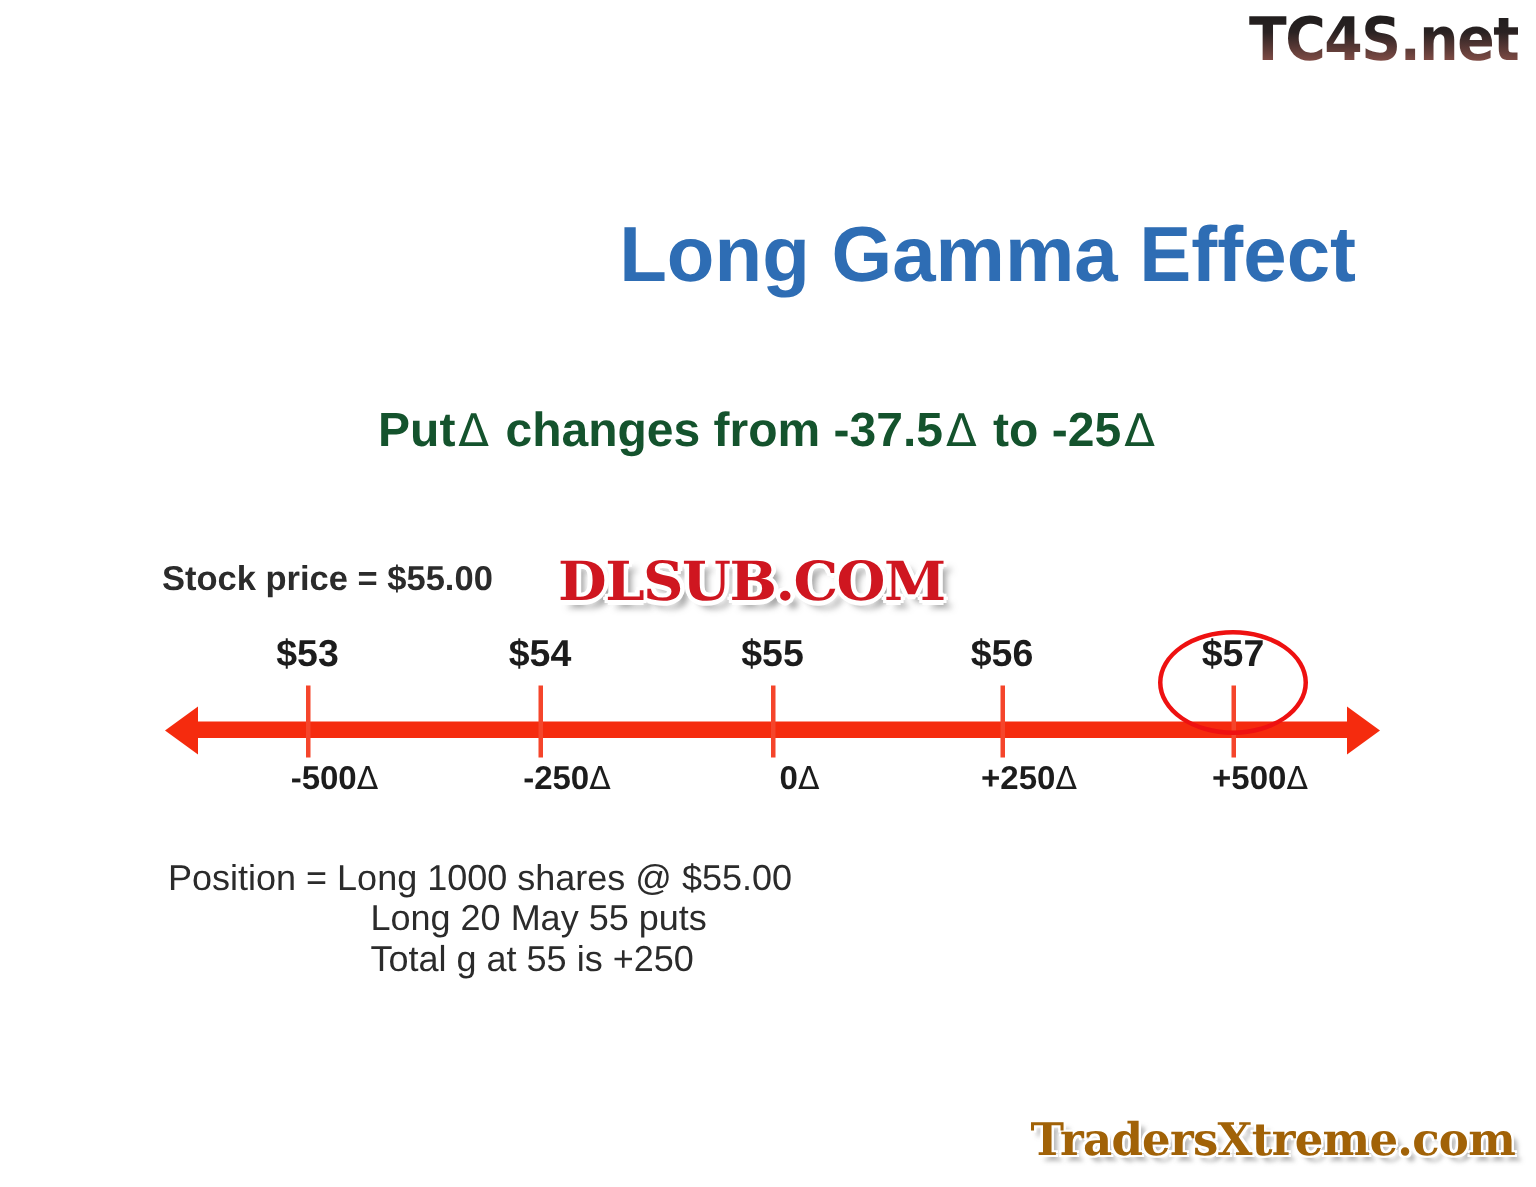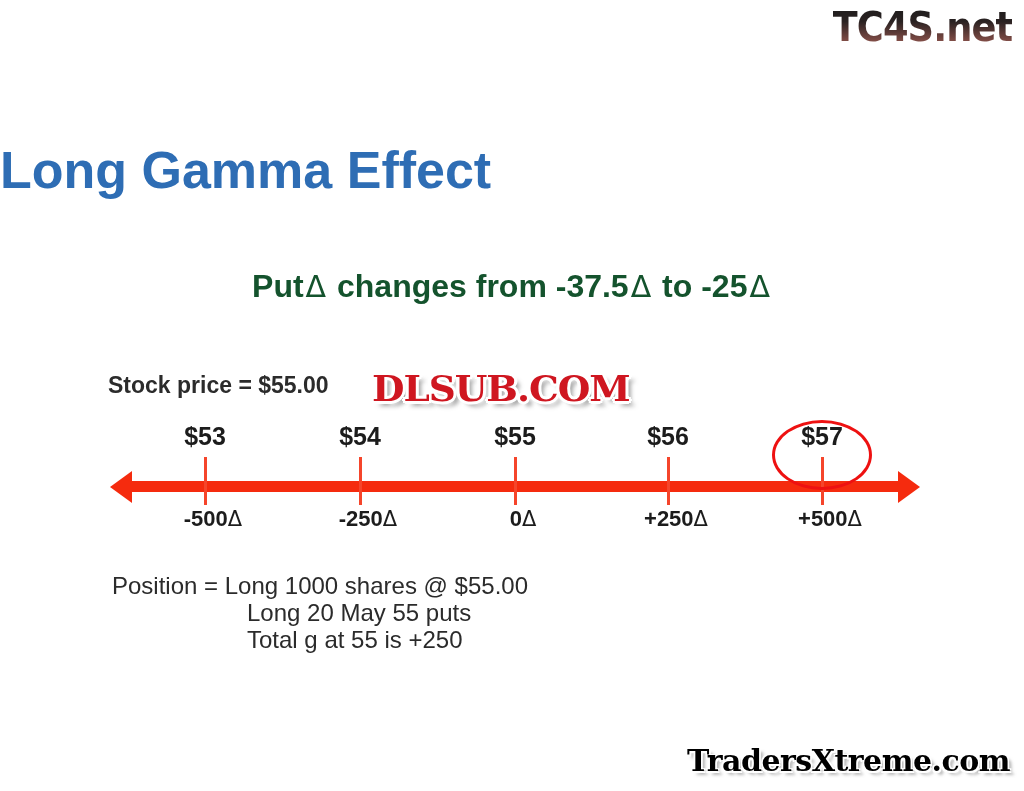--- a/index.html
+++ b/index.html
@@ -38,21 +38,21 @@
     color: transparent;
     white-space: nowrap;
   }
 
   
   #slide-title {
     position: absolute;
     left: 0;
     top: 140px;
     width: 904px;
-    text-align: left;
+    text-align: right;
     font-family: "Liberation Sans", sans-serif;
     font-weight: bold;
     font-size: 52px;
     line-height: 60px;
     color: #2e6db4;
     letter-spacing: 0px;
   }
 
   
   #slide-subtitle {
@@ -165,21 +165,21 @@
     text-align: center;
     font-family: "Liberation Sans", sans-serif;
     font-weight: bold;
     font-size: 25px;
     line-height: 30px;
     color: #1c1c1c;
   }
   .delta-label {
     position: absolute;
     top: 90px;
-    left: 8px;
+    left: 18px;
     width: 160px;
     text-align: center;
     font-family: "Liberation Sans", sans-serif;
     font-weight: bold;
     font-size: 22px;
     line-height: 28px;
     color: #1c1c1c;
     white-space: nowrap;
   }
   .delta-label .delta-out {
@@ -223,21 +223,21 @@
   
   #tx-logo {
     position: absolute;
     right: 14px;
     bottom: 12px;
     font-family: "DejaVu Serif", serif;
     font-weight: bold;
     font-size: 30px;
     line-height: 36px;
     letter-spacing: -0.5px;
-    color: #000000;
+    color: #a16207;
     white-space: nowrap;
     text-shadow:
       -1.5px -1.5px 0 #ffffff,  1.5px -1.5px 0 #ffffff,
       -1.5px  1.5px 0 #ffffff,  1.5px  1.5px 0 #ffffff,
        4px 4px 3px rgba(120,120,120,0.5);
   }
 </style>
 </head>
 <body>
 

